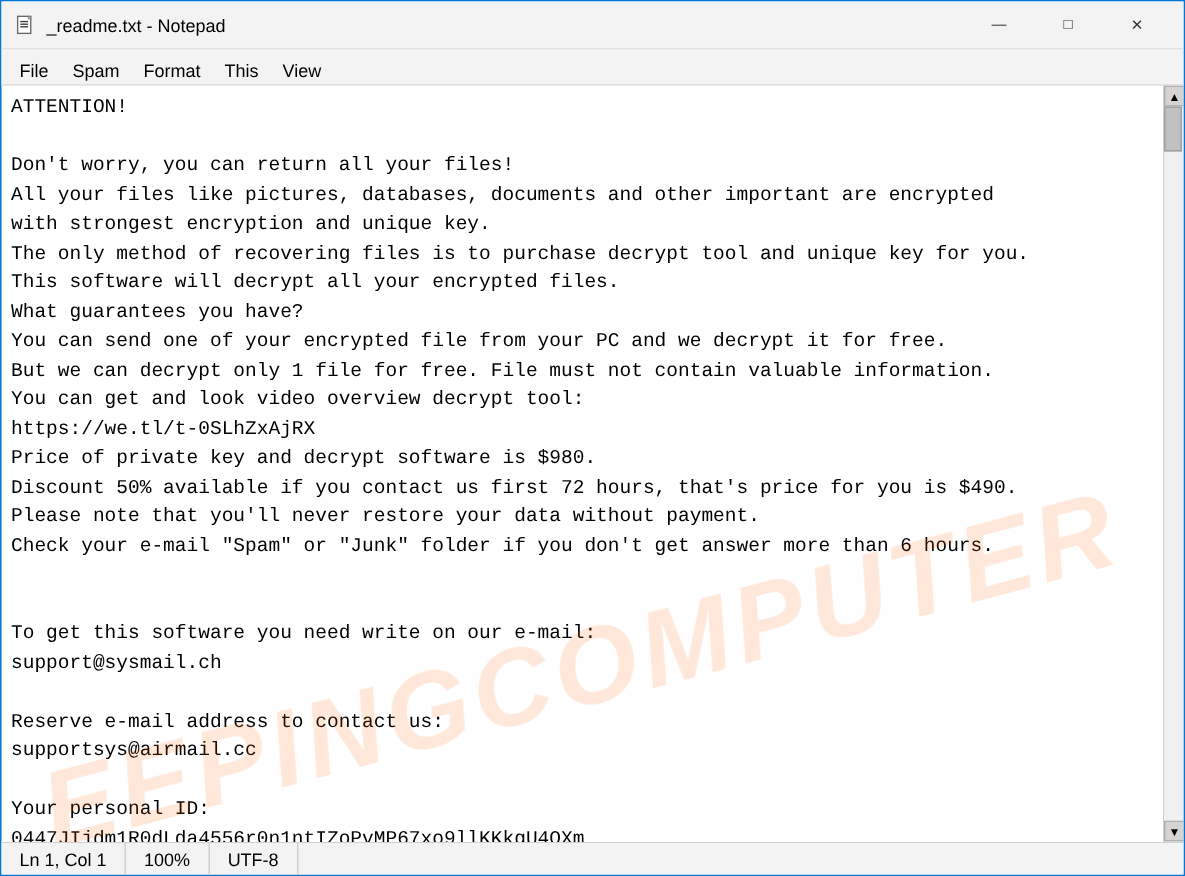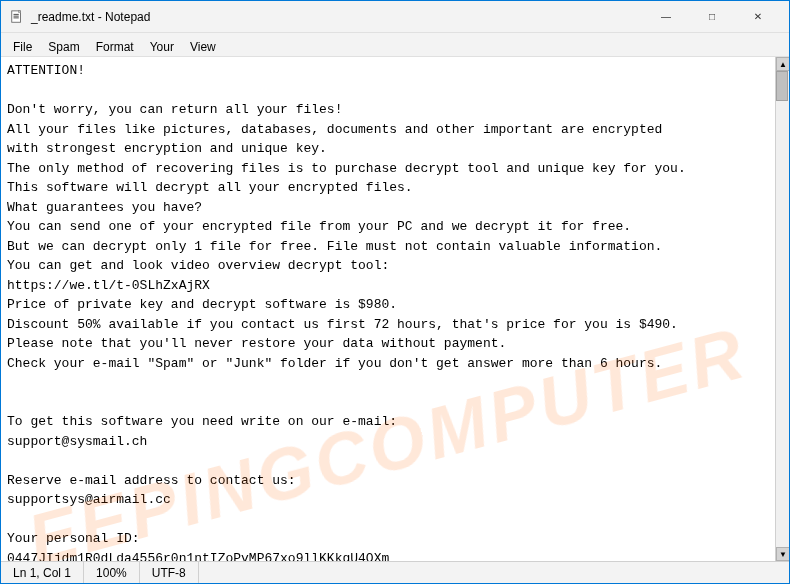--- a/index.html
+++ b/index.html
@@ -210,21 +210,21 @@
       <button class="title-bar-btn">—</button>
       <button class="title-bar-btn">□</button>
       <button class="title-bar-btn close">✕</button>
     </div>
   </div>
 
   <div class="menu-bar">
     <span class="menu-item">File</span>
     <span class="menu-item">Spam</span>
     <span class="menu-item">Format</span>
-    <span class="menu-item">Your</span>
+    <span class="menu-item">This</span>
     <span class="menu-item">View</span>
   </div>
 
   <div class="content-wrapper">
     <textarea class="text-area" readonly="" style="">ATTENTION!
 
 Don't worry, you can return all your files!
 All your files like pictures, databases, documents and other important are encrypted
 with strongest encryption and unique key.
 The only method of recovering files is to purchase decrypt tool and unique key for you.

